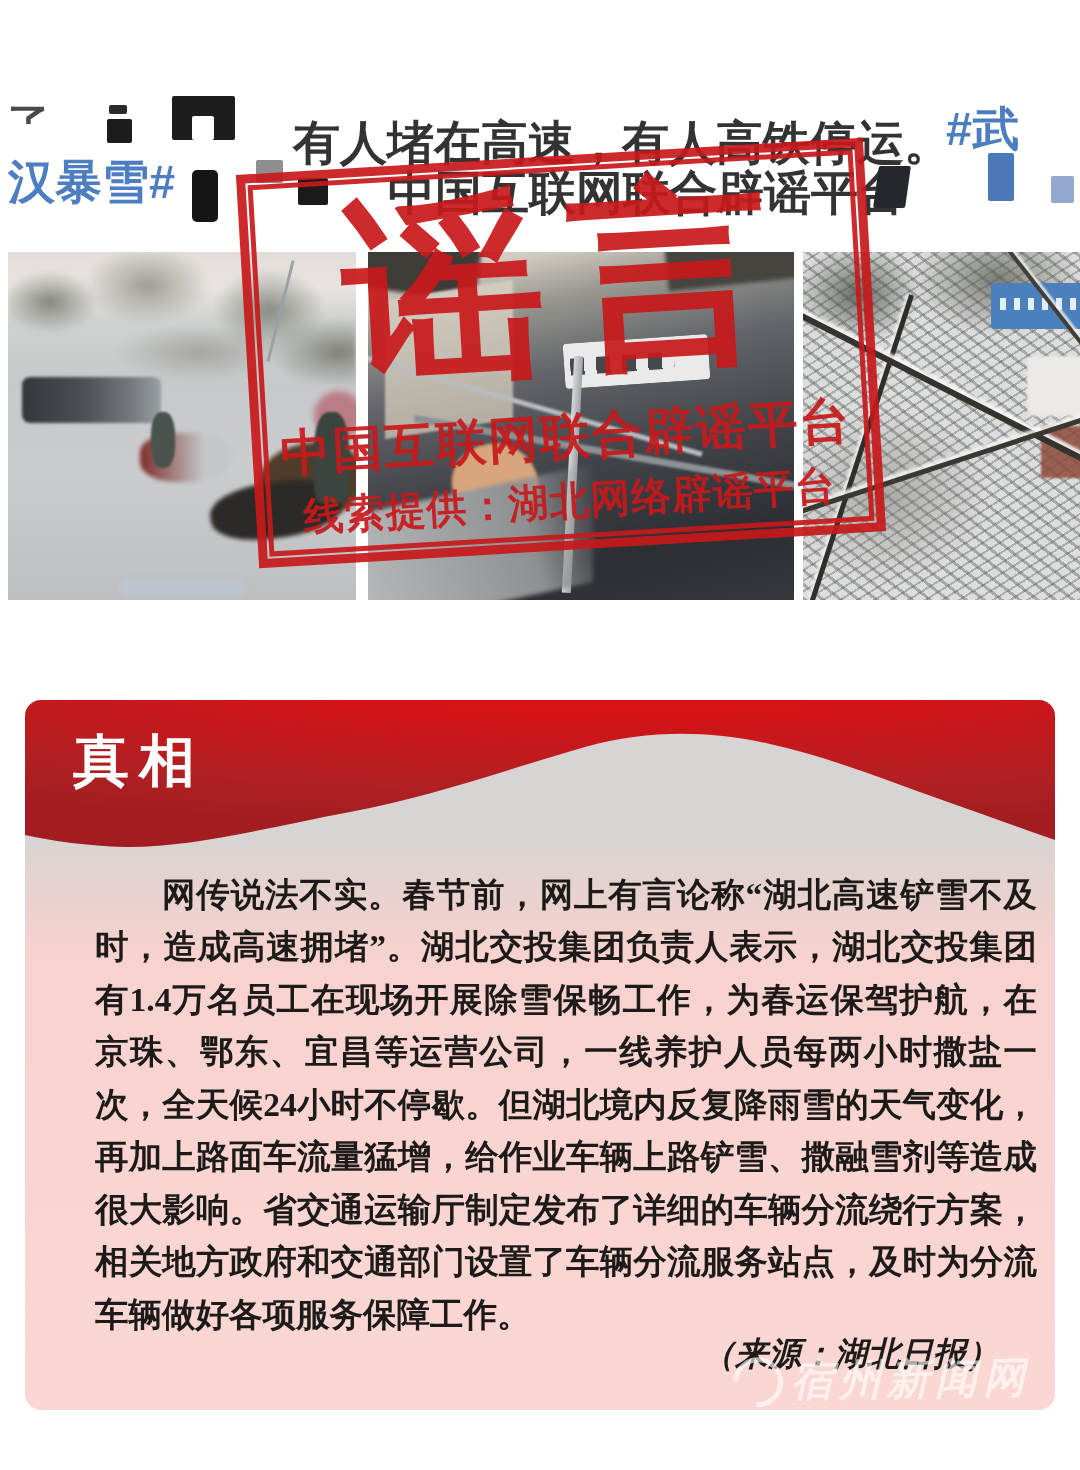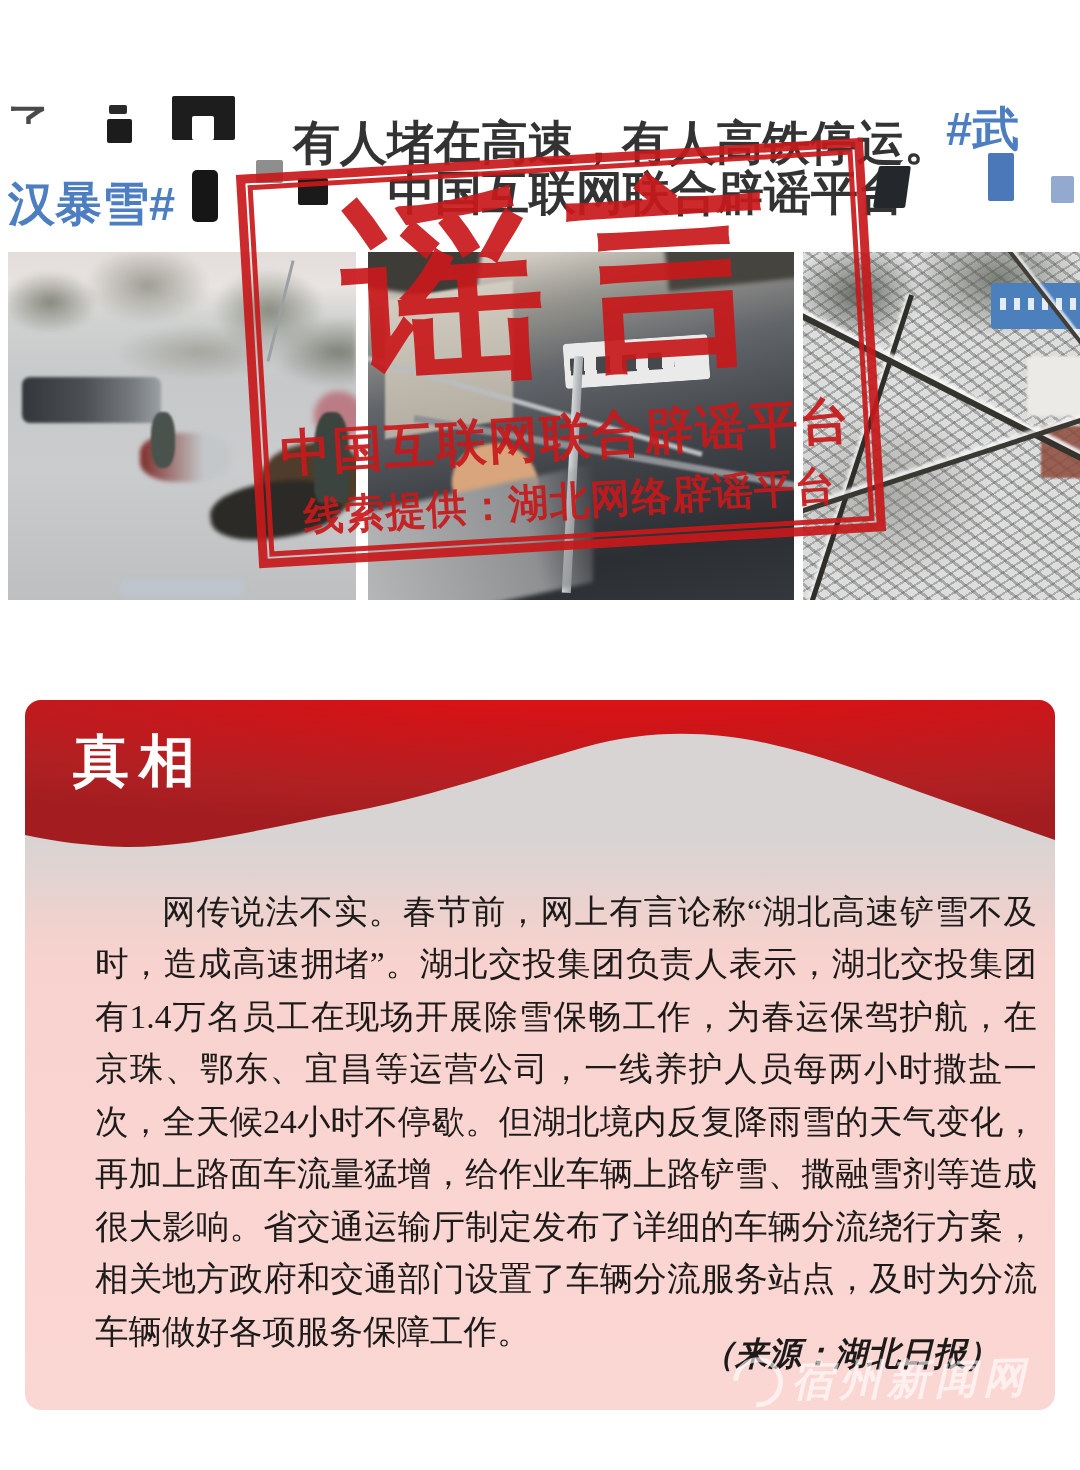--- a/index.html
+++ b/index.html
@@ -93,22 +93,22 @@
     font-size:50px;font-weight:800;color:#c8191b;letter-spacing:2px;}
   .stamp-sub2{position:absolute;left:0;right:0;top:318px;text-align:center;
     font-size:40px;font-weight:800;color:#c8191b;letter-spacing:1px;}
 
   
   .card{position:absolute;left:25px;top:700px;width:1030px;height:710px;border-radius:16px;overflow:hidden;
     background:linear-gradient(180deg,#d8d4d3 0px,#d8d4d3 140px,#ebd2ce 205px,#f8d2ce 260px,#fbd7d4 709px);}
   .card-wave{position:absolute;left:0;top:0;width:1030px;height:180px;}
   .card-title{position:absolute;left:48px;top:24px;color:#ffffff;font-size:56px;font-weight:700;
     letter-spacing:10px;font-family:"Liberation Serif","DejaVu Serif",serif;}
-  .card-body{position:absolute;left:70px;top:152px;width:942px;
-    font-family:"Liberation Serif","DejaVu Serif",serif;font-weight:400;color:#1d1b1a;
+  .card-body{position:absolute;left:70px;top:135px;width:942px;
+    font-family:"Liberation Serif","DejaVu Serif",serif;font-weight:700;color:#1d1b1a;
     font-size:33.5px;line-height:52.5px;text-align:justify;text-indent:2em;letter-spacing:0;}
   .card-source{position:absolute;right:56px;top:632px;
     font-family:"Liberation Serif","DejaVu Serif",serif;font-weight:700;color:#1d1b1a;font-size:33px;font-style:italic;}
   .watermark{position:absolute;right:24px;bottom:2px;display:flex;align-items:center;gap:8px;
     color:rgba(255,255,255,.62);transform:rotate(-1deg);}
   .wm-logo{width:40px;height:40px;border:5px solid rgba(255,255,255,.62);border-radius:50%;
     border-left-color:transparent;transform:rotate(-40deg);}
   .wm-text{font-size:42px;font-style:italic;font-weight:700;letter-spacing:6px;
     font-family:"DejaVu Serif",serif;}
 </style>
@@ -121,21 +121,21 @@
     <div class="partial-char">了</div>
 
     <div class="censor" style="left:109px;top:105px;width:18px;height:9px;background:#2a2a2a;"></div>
     <div class="censor" style="left:107px;top:119px;width:25px;height:24px;background:#1c1c1c;"></div>
     <div class="censor" style="left:172px;top:96px;width:63px;height:44px;background:#1d1d1d;"></div>
     <div class="censor" style="left:192px;top:116px;width:22px;height:24px;background:#ffffff;"></div>
 
     <div class="post-line" style="left:293px;top:96px;margin-top:16px;"><span>有人堵在高速，有人高铁停运。</span></div>
     <div class="post-line hashtag" style="left:946px;top:98px;color:#4d7ec2;">#武</div>
 
-    <div class="post-line hashtag" style="left:8px;top:173px;color:#4d7ec2;text-align:right;">汉暴雪#</div>
+    <div class="post-line hashtag" style="left:8px;top:151px;color:#4d7ec2;text-align:right;">汉暴雪#</div>
 
     <div class="censor" style="left:192px;top:170px;width:26px;height:52px;background:#161616;border-radius:5px;"></div>
     <div class="censor" style="left:256px;top:160px;width:27px;height:23px;background:#8e8e8e;"></div>
     <div class="censor" style="left:298px;top:178px;width:30px;height:27px;background:#1a1a1a;"></div>
 
     <div class="post-line" style="left:388px;top:162px;"><span>中国互联网联合辟谣平台</span></div>
 
     <div class="censor" style="left:876px;top:166px;width:32px;height:42px;background:#24272b;transform:skewX(-8deg);"></div>
     <div class="censor" style="left:988px;top:153px;width:26px;height:48px;background:#4a78b8;"></div>
     <div class="censor" style="left:1051px;top:176px;width:23px;height:27px;background:#93a9cf;"></div>

